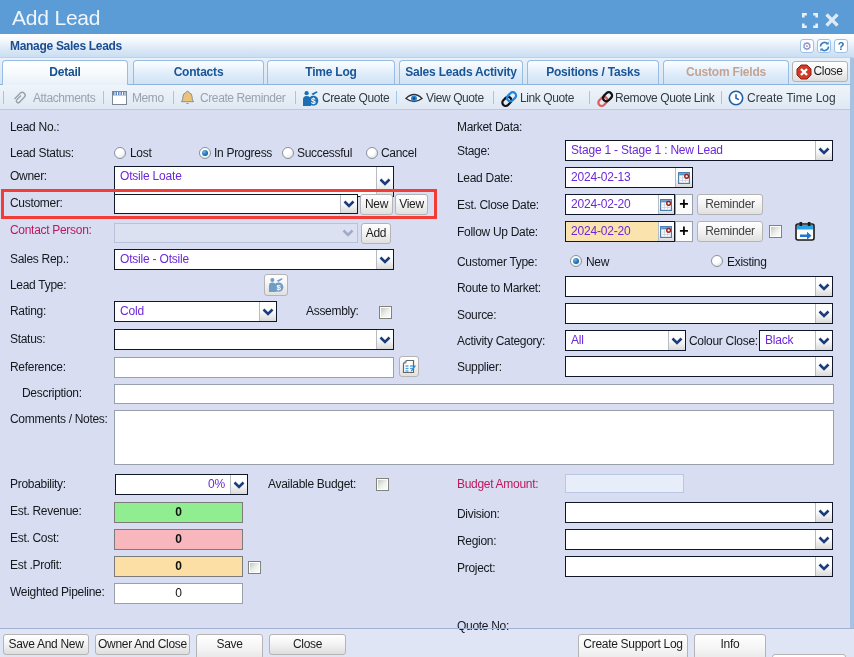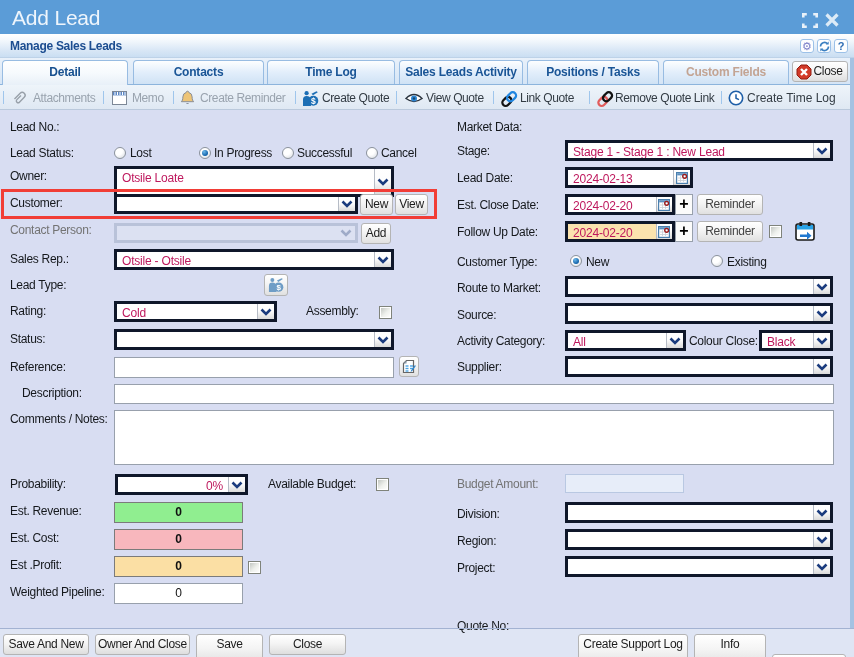--- a/index.html
+++ b/index.html
@@ -15,23 +15,23 @@
 .tab.act{background:linear-gradient(#ffffff,#f6fafd 50%,#e8f0f8);height:25px;z-index:2;color:#17508f}
 .tbtn{position:absolute;background:linear-gradient(#ffffff,#f4f4f4 45%,#dedede);border:1px solid #b4b4b4;border-radius:3px;font-size:12px;letter-spacing:-0.3px;color:#1c1c1c;text-align:center}
 #toolbar{left:0;top:85px;width:854px;height:25px;background:linear-gradient(#eef4fa,#dfe8f3);border-bottom:1px solid #bac9dc}
 .titem{position:absolute;top:91px;font-size:12px;letter-spacing:-0.4px;color:#333c44;white-space:nowrap}
 .titem.dis{color:#99a3ae}
 .tdiv{position:absolute;top:91px;width:1px;height:13px;background:#9fc6ec}
 .ticon{position:absolute;top:90px}
 #form{left:0;top:110px;width:854px;height:518px;background:#d8ddf2}
 #rightedge{left:850px;top:58px;width:4px;height:570px;background:#a5c2e2}
 .lbl{position:absolute;font-size:12px;letter-spacing:-0.3px;color:#15181c;white-space:nowrap}
-.dlbl{color:#737373}
+.dlbl{color:#be185d}
 .inp{position:absolute;background:#fff;border:1px solid #98a0ac;font-size:12px;letter-spacing:-0.2px;color:#111;padding-left:5px;overflow:hidden;white-space:nowrap}
-.combo{position:absolute;background:#fff;border:3px solid #0f172a;font-size:12px;letter-spacing:-0.2px;color:#be185d;overflow:hidden;white-space:nowrap}
+.combo{position:absolute;background:#fff;border:1px solid #0f172a;font-size:12px;letter-spacing:-0.2px;color:#6d28d9;overflow:hidden;white-space:nowrap}
 .combo .tx{position:absolute;left:5px;top:0;bottom:0}
 .tg{position:absolute;right:0;top:0;bottom:0;width:17px;background:linear-gradient(#ffffff,#fdfdfd 45%,#dadada);border-left:1px solid #b6bcc6}
 .tg svg{position:absolute;left:2px;top:50%;margin-top:-4px}
 
 .btn{position:absolute;background:linear-gradient(#ffffff,#f4f4f4 45%,#e0e0e0);border:1px solid #b4b4b4;border-radius:3px;font-size:12px;letter-spacing:-0.3px;color:#1c1c1c;text-align:center}
 .rad{position:absolute;width:12px;height:12px;border-radius:50%;border:1px solid #8b929c;background:radial-gradient(circle at 35% 30%,#fff 40%,#e9ebee 70%,#cdd1d6)}
 .rad.sel::after{content:'';position:absolute;left:2px;top:2px;width:6px;height:6px;border-radius:50%;background:radial-gradient(circle at 35% 30%,#6cb8ea,#1060a8 70%)}
 .chk{position:absolute;width:13px;height:13px;border:1px solid #7f837b;background:#fff}
 .chk::after{content:'';position:absolute;left:1px;top:1px;width:9px;height:9px;background:linear-gradient(135deg,#c3c7c3,#eef0ec 55%,#fdfdfc)}
 </style></head>

